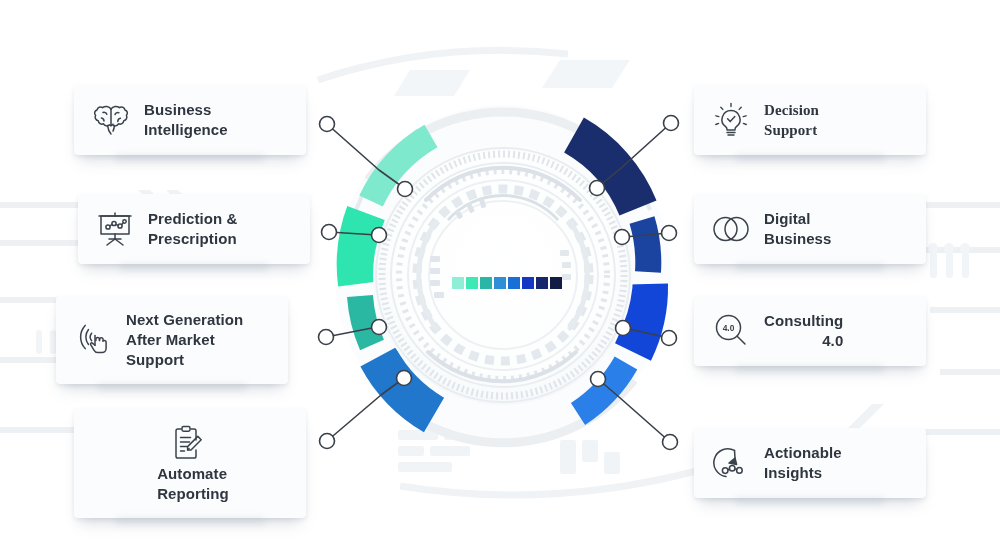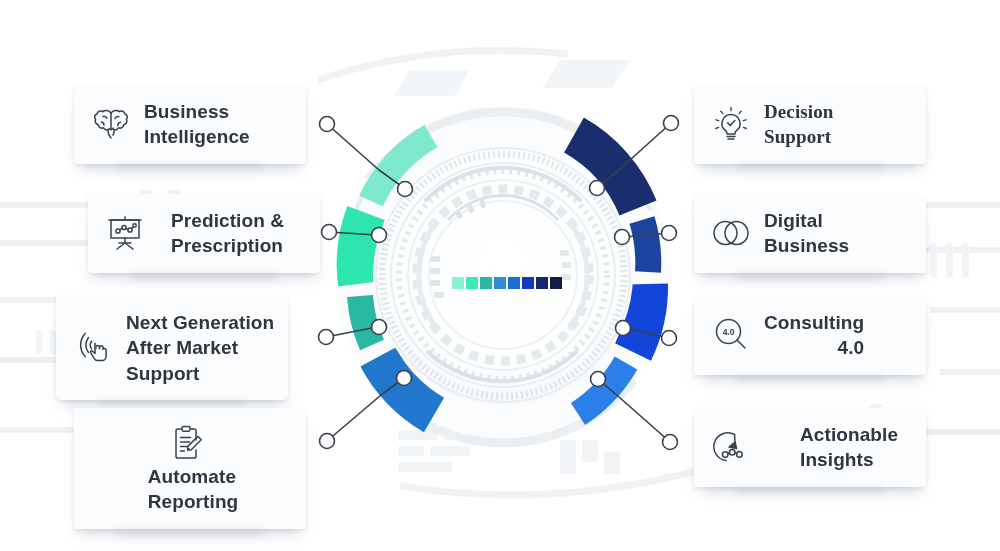--- a/index.html
+++ b/index.html
@@ -34,34 +34,34 @@
     content:"";position:absolute;left:18%;right:18%;bottom:-7px;height:8px;
     background:rgba(150,162,178,.16);
     filter:blur(3px);border-radius:2px;z-index:-1;
   }
   .card .ic{
     width:42px;height:42px;flex:0 0 42px;
     display:flex;align-items:center;justify-content:center;margin-right:12px;
   }
   .card .ic svg{display:block;}
   .card .lbl{
-    font-size:19px;line-height:1.34;font-weight:bold;color:#2f3640;
+    font-size:15px;line-height:1.34;font-weight:bold;color:#2f3640;
     letter-spacing:.1px;
   }
 
   
   .c-l1{left:74px;top:85px;}
-  .c-l2{left:88px;top:194px;gap:13px;}
+  .c-l2{left:78px;top:194px;}
   .c-l3{left:56px;top:296px;}
   .c-l4{left:74px;top:408px;flex-direction:column;}
   
   .c-r1{left:694px;top:85px;font-family:Liberation Serif, serif;}
   .c-r2{left:694px;top:194px;}
   .c-r3{left:694px;top:296px;text-align:right;}
-  .c-r4{left:694px;top:408px;gap:36px;}
+  .c-r4{left:694px;top:428px;}
 
   .sw-strip{position:absolute;left:452px;top:277px;display:flex;gap:2px;z-index:2;}
   .sw{width:12px;height:12px;}
 </style>
 </head>
 <body>
 
 <div id="stage">
 
   <svg class="bg-layer" width="1000" height="551" viewBox="0 0 1000 551">

